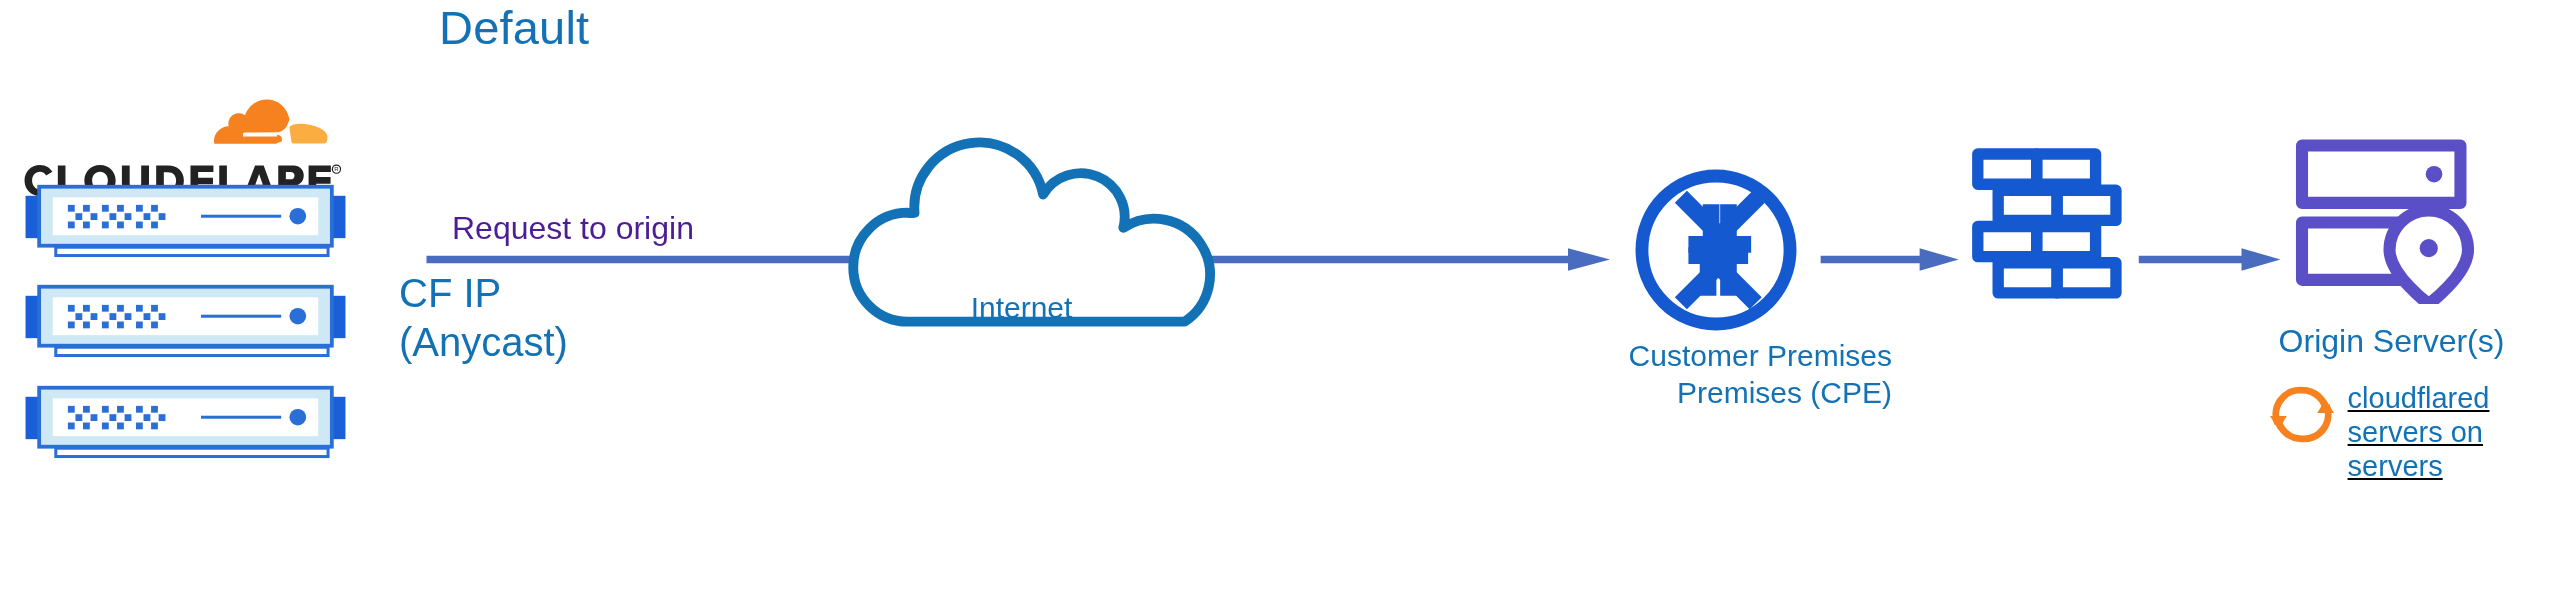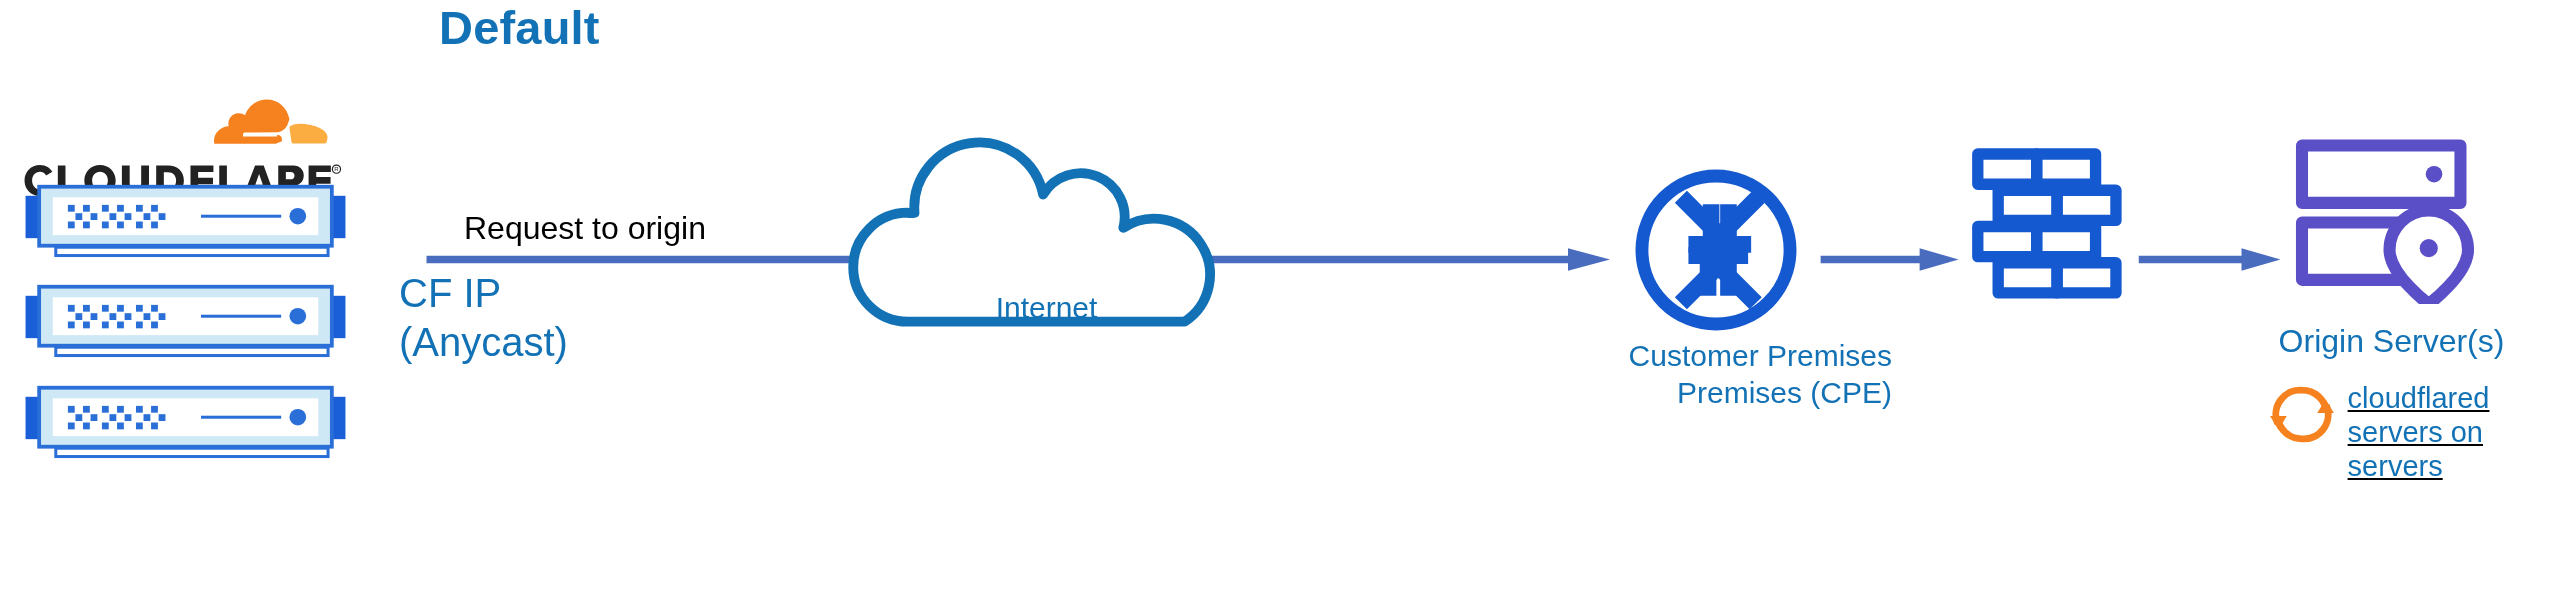--- a/index.html
+++ b/index.html
@@ -18,21 +18,21 @@
     overflow: hidden;
   }
   .abs { position: absolute; }
 
   
   #diagram-title {
     left: 439px;
     top: 0px;
     font-size: 47px;
     color: #1272b5;
-    font-weight: 700;
+    font-weight: 400;
     letter-spacing: 0.2px;
     white-space: nowrap;
   }
 
   
   #cf-logo-wrap {
     left: 23px;
     top: 98px;
     width: 318px;
     height: 98px;
@@ -56,24 +56,24 @@
   .cf-server {
     width: 329px;
     height: 76px;
   }
   #cf-server-1 { left: 21px; top: 182px; }
   #cf-server-2 { left: 21px; top: 282px; }
   #cf-server-3 { left: 21px; top: 383px; }
 
   
   #label-request {
-    left: 464px;
+    left: 452px;
     top: 210px;
     font-size: 32px;
-    color: #000000;
+    color: #4c1d95;
     white-space: nowrap;
   }
   #label-cfip {
     left: 399px;
     top: 269px;
     font-size: 40px;
     color: #1272b5;
     line-height: 1.22;
     white-space: nowrap;
   }
@@ -85,21 +85,21 @@
   }
 
   
   #internet-cloud {
     left: 829px;
     top: 106px;
     width: 454px;
     height: 227px;
   }
   #label-internet {
-    left: 918px;
+    left: 893px;
     top: 291px;
     width: 257px;
     text-align: center;
     font-size: 30px;
     color: #1272b5;
   }
 
   
   #cpe-icon {
     left: 1631px;

